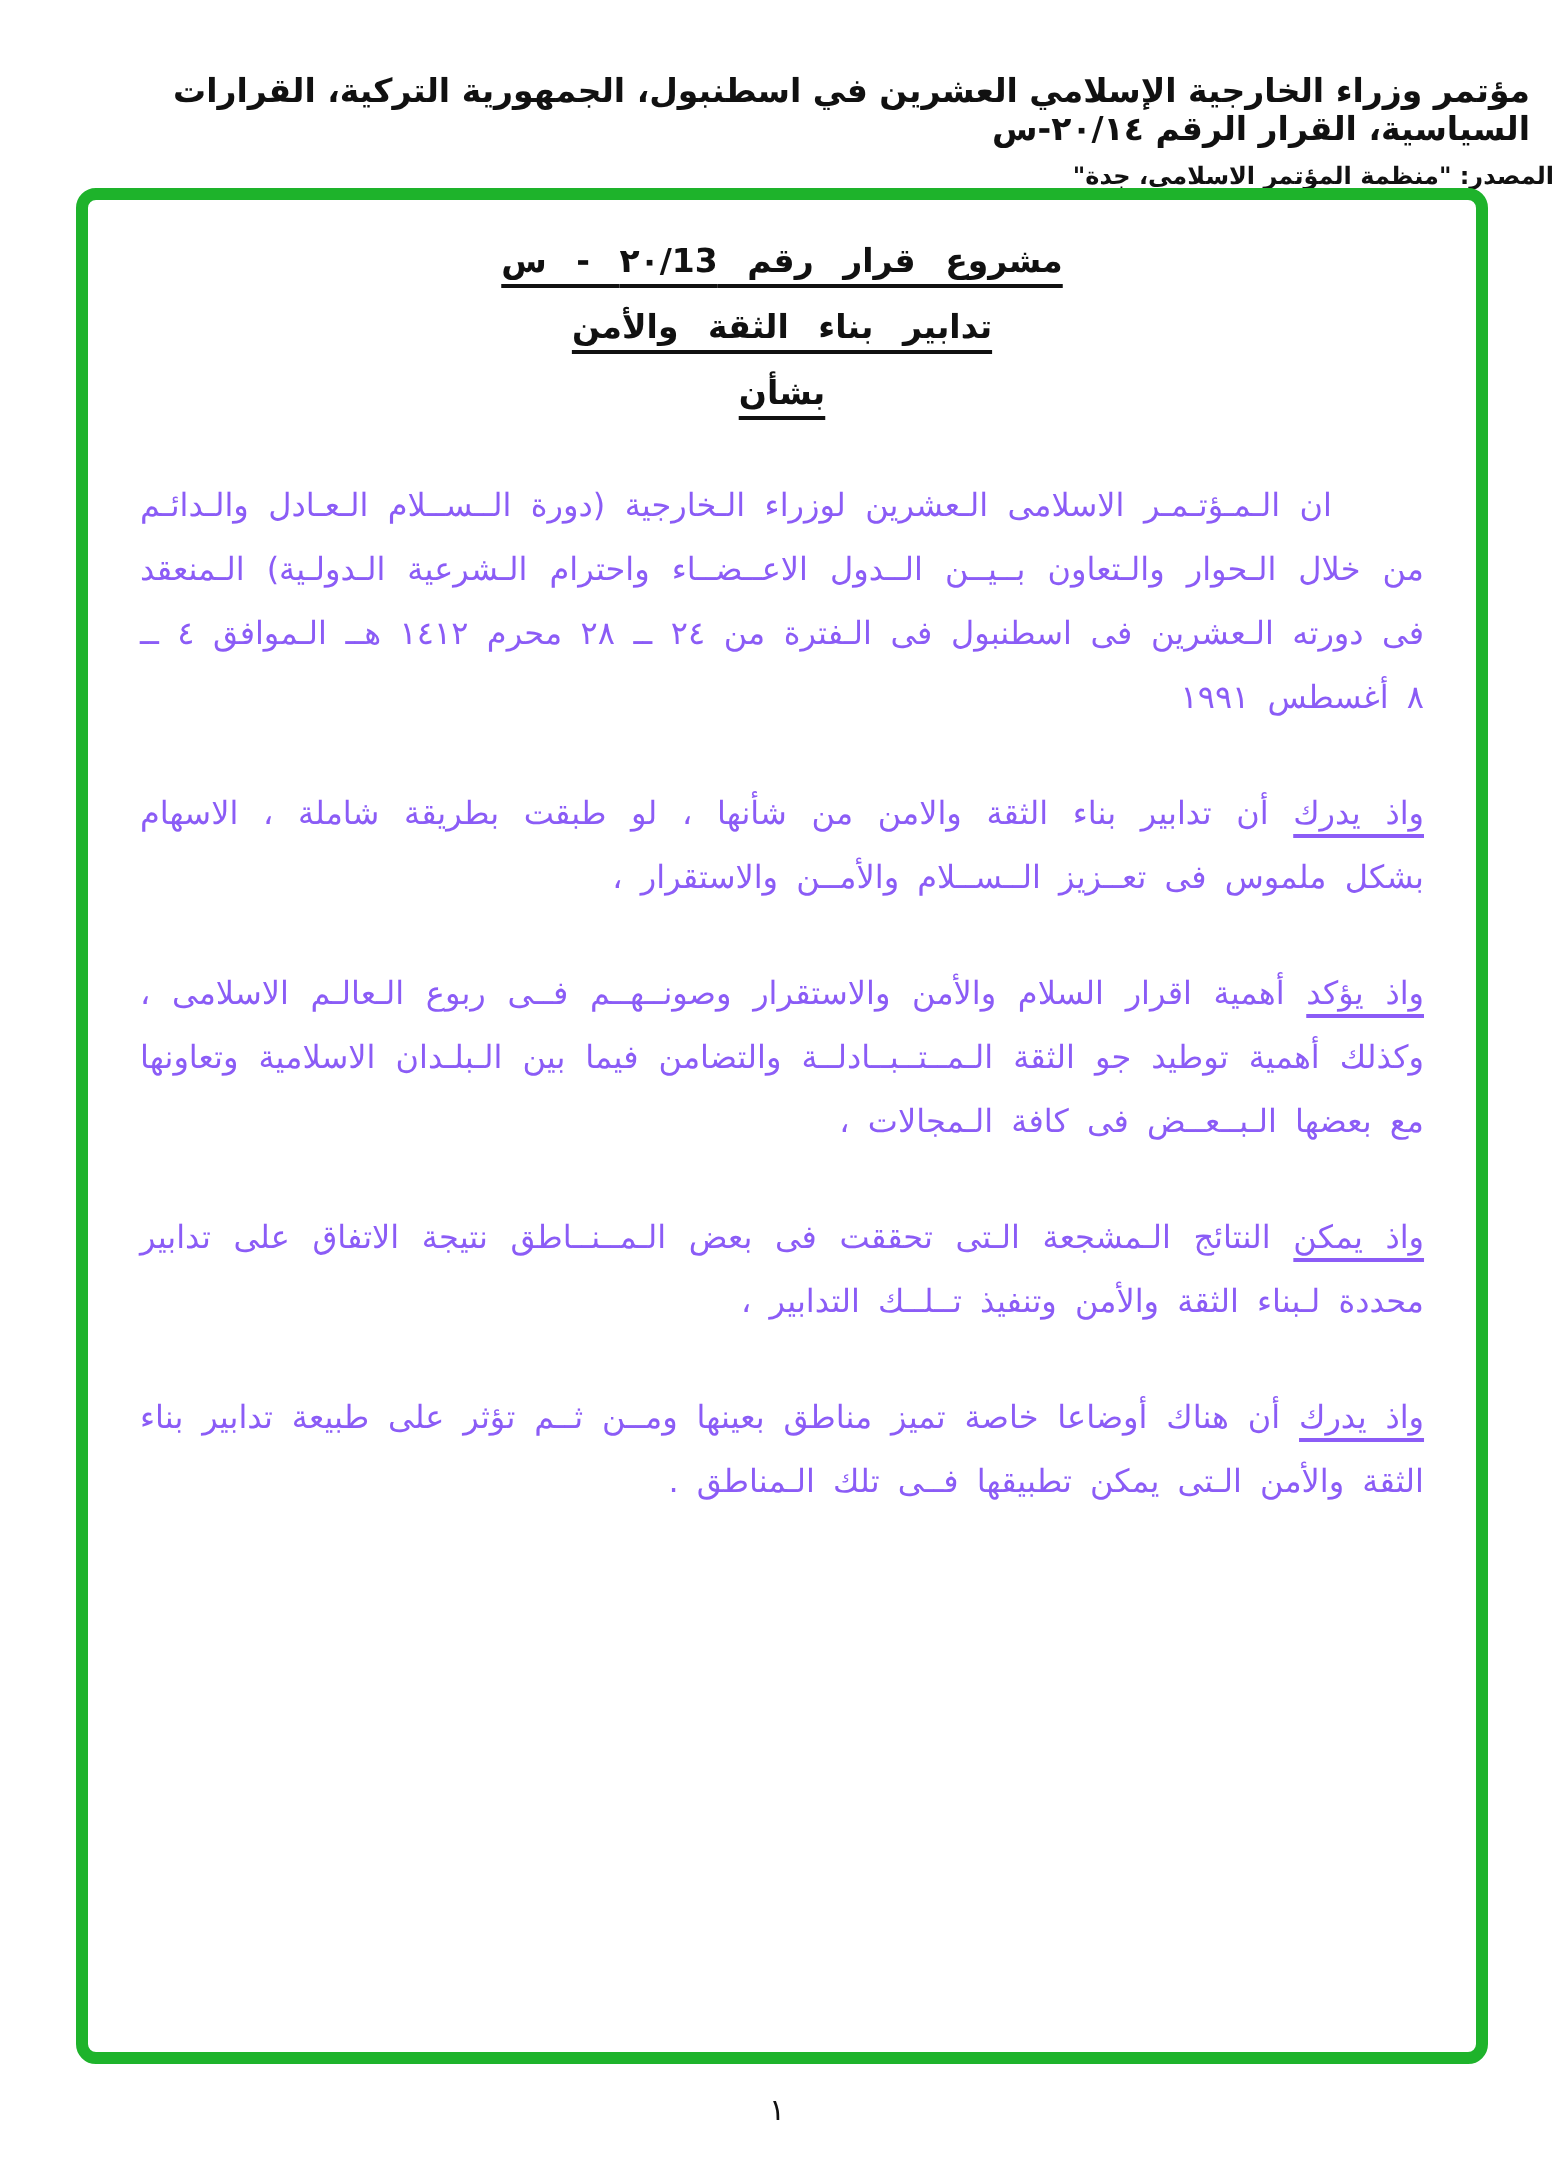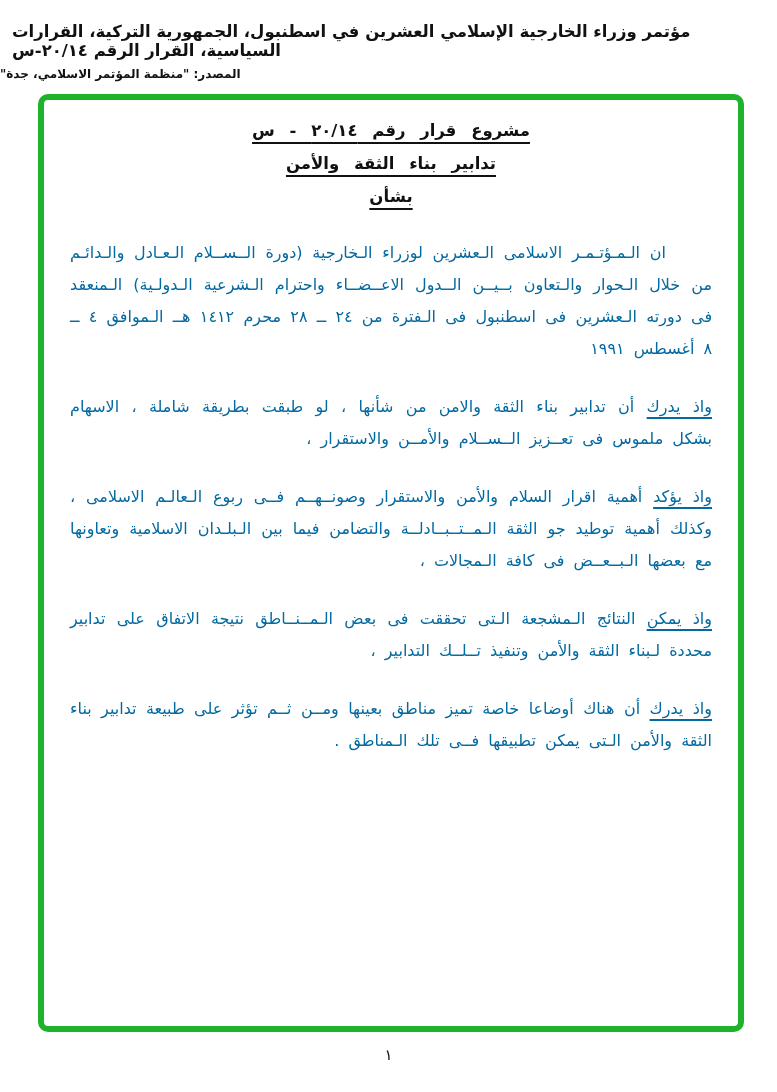--- a/index.html
+++ b/index.html
@@ -7,22 +7,22 @@
     position:relative;
     width:777px;height:1092px;
     margin:0 auto;
     background:#ffffff;
     font-family:"DejaVu Sans", sans-serif;
     color:#1a1a1a;
     overflow:hidden;
   }
   
   .top-header{
-    position:absolute;top:22px;left:0;right:0;
-    text-align:left;direction:rtl;
+    position:absolute;top:36px;left:0;right:0;
+    text-align:right;direction:rtl;
   }
   .hdr-line1{
     font-size:16.5px;font-weight:bold;
     padding:0 12px;
     letter-spacing:0;
     color:#111;
   }
   .hdr-line2{
     margin-top:7px;
     font-size:12px;font-weight:bold;color:#111;
@@ -50,21 +50,21 @@
     text-decoration-thickness:1.5px;
   }
   
   .body-text{
     direction:rtl;
     margin-top:24px;
     font-size:16px;
     line-height:32px;
     text-align:justify;
     word-spacing:4px;
-    color:#0369a1;
+    color:#8b5cf6;
   }
   .para{margin:0 0 26px 0;}
   .para.first{text-indent:46px;}
   .lead{
     text-decoration:underline;
     text-underline-offset:5px;
     text-decoration-thickness:1.5px;
   }
   
   .page-number{
@@ -80,21 +80,21 @@
 
   <div class="top-header">
     <div class="hdr-line1">مؤتمر وزراء الخارجية الإسلامي العشرين في اسطنبول، الجمهورية التركية، القرارات السياسية، القرار الرقم ٢٠/١٤-س</div>
     <div class="hdr-line2">المصدر:  "منظمة المؤتمر الاسلامي، جدة"</div>
   </div>
 
   <div class="green-box" style="border-color: rgb(30, 179, 43);">
 
     <div class="title-block">
       <div class="title-line">
-        <span>مشروع قرار رقم ٢٠/١٤ - س</span>
+        <span>مشروع قرار رقم ٢٠/13 - س</span>
       </div>
       <div class="title-line">
         <span>تدابير بناء الثقة والأمن</span>
       </div>
       <div class="title-line">
         <span>بشأن</span>
       </div>
     </div>
 
     <div class="body-text">

